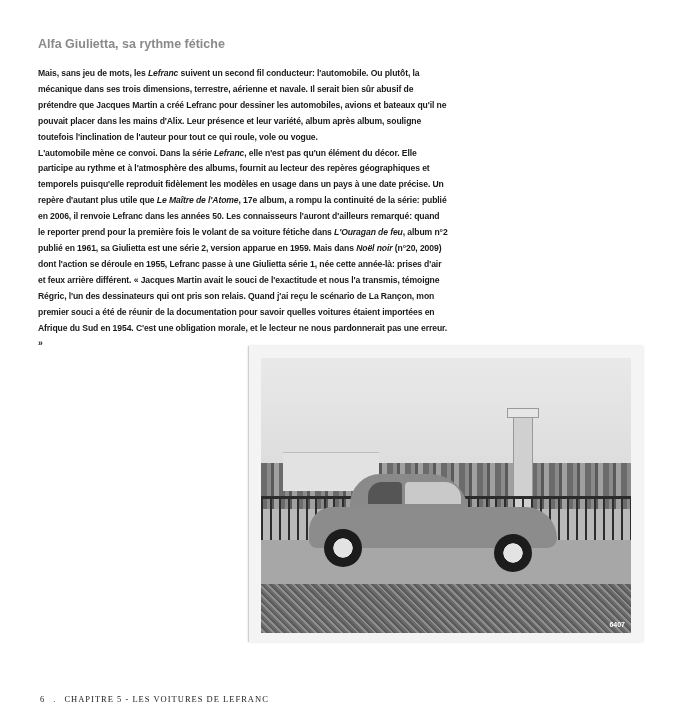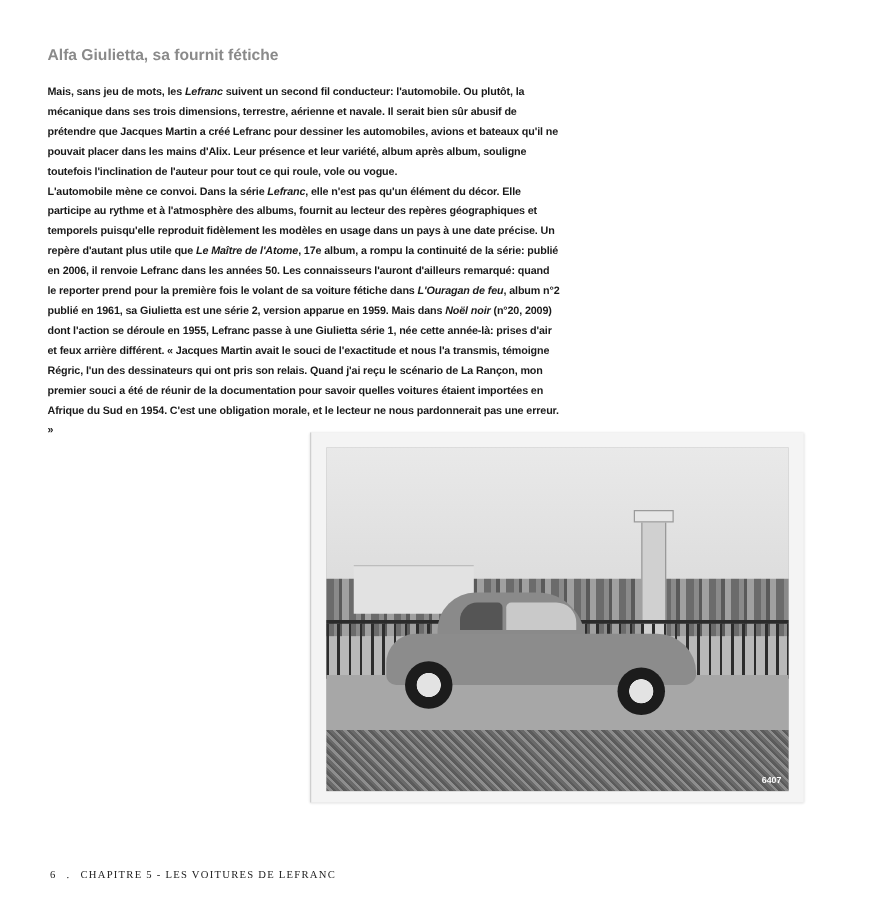--- a/index.html
+++ b/index.html
@@ -24,21 +24,21 @@
   .win2 { position:absolute; left:39%; top:45%; width:15%; height:8%; background:#c9c9c9; border-radius:4px 16px 0 0; }
   .wheel { position:absolute; width:38px; height:38px; border-radius:50%; background:radial-gradient(#e3e3e3 0 35%,#1c1c1c 37% 100%); }
   .w1 { left:17%; top:62%; } .w2 { left:63%; top:64%; }
   .photo-num { position:absolute; right:6px; bottom:5px; font-size:7px; color:#ffffff; font-weight:bold; }
   .footer { position:absolute; left:40px; top:694px; font-family:"Liberation Serif", serif; font-size:8.5px; color:#222; letter-spacing:1px; }
   .footer span { margin-right:8px; }
 </style>
 </head>
 <body>
 
-<div class="title">Alfa Giulietta, sa fournit fétiche</div>
+<div class="title">Alfa Giulietta, sa rythme fétiche</div>
 
 <div class="body-text">
   <p>
     <span>Mais, sans jeu de mots, les </span><i>Lefranc</i><span> suivent un second fil conducteur: l'automobile. Ou plutôt, la mécanique dans ses trois dimensions, terrestre, aérienne et navale. Il serait bien sûr abusif de prétendre que Jacques Martin a créé Lefranc pour dessiner les automobiles, avions et bateaux qu'il ne pouvait placer dans les mains d'Alix. Leur présence et leur variété, album après album, souligne toutefois l'inclination de l'auteur pour tout ce qui roule, vole ou vogue.</span>
   </p>
   <p>
     <span>L'automobile mène ce convoi. Dans la série </span><i>Lefranc</i><span>, elle n'est pas qu'un élément du décor. Elle participe au rythme et à l'atmosphère des albums, fournit au lecteur des repères géographiques et temporels puisqu'elle reproduit fidèlement les modèles en usage dans un pays à une date précise. Un repère d'autant plus utile que </span><i>Le Maître de l'Atome</i><span>, 17e album, a rompu la continuité de la série: publié en 2006, il renvoie Lefranc dans les années 50. Les connaisseurs l'auront d'ailleurs remarqué: quand le reporter prend pour la première fois le volant de sa voiture fétiche dans </span><i>L'Ouragan de feu</i><span>, album n°2 publié en 1961, sa Giulietta est une série 2, version apparue en 1959. Mais dans </span><i>Noël noir</i><span> (n°20, 2009) dont l'action se déroule en 1955, Lefranc passe à une Giulietta série 1, née cette année-là: prises d'air et feux arrière différent. « Jacques Martin avait le souci de l'exactitude et nous l'a transmis, témoigne Régric, l'un des dessinateurs qui ont pris son relais. Quand j'ai reçu le scénario de La Rançon, mon premier souci a été de réunir de la documentation pour savoir quelles voitures étaient importées en Afrique du Sud en 1954. C'est une obligation morale, et le lecteur ne nous pardonnerait pas une erreur. »</span>
   </p>
 </div>
 

